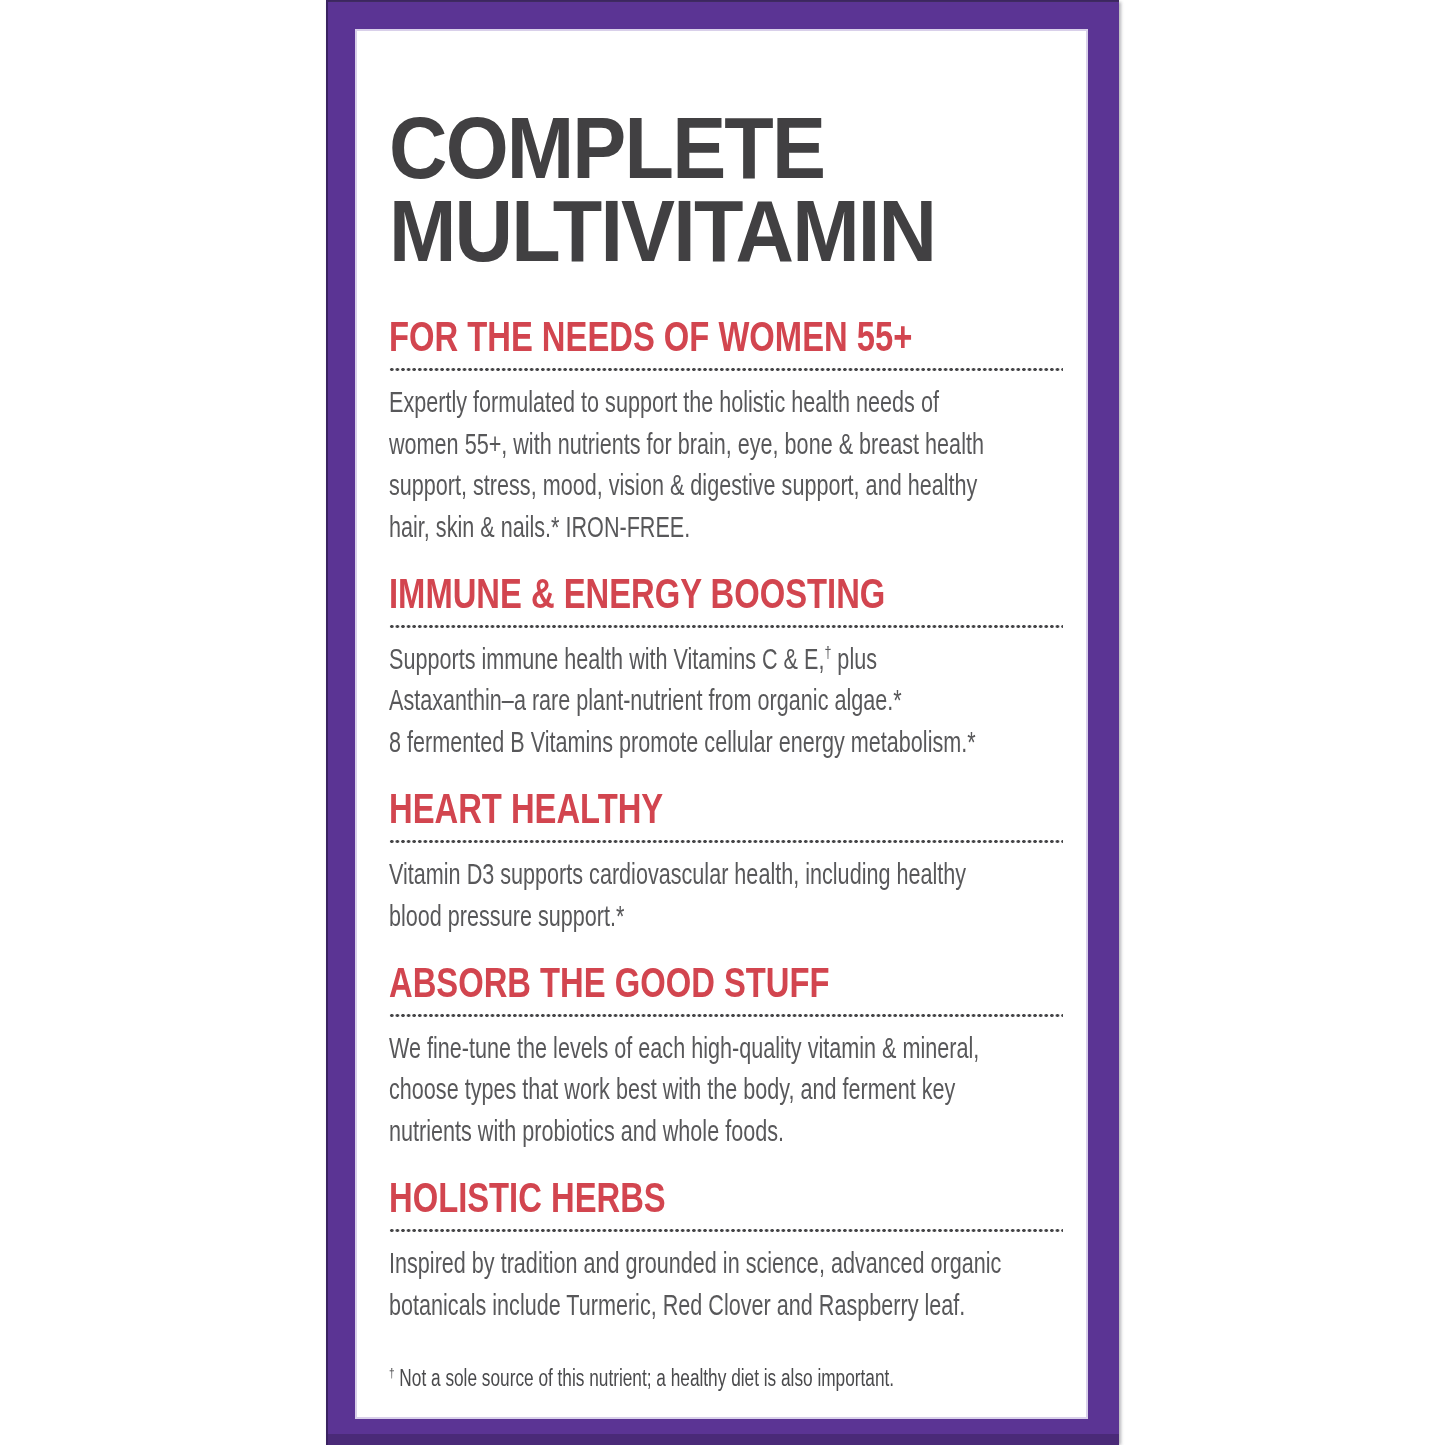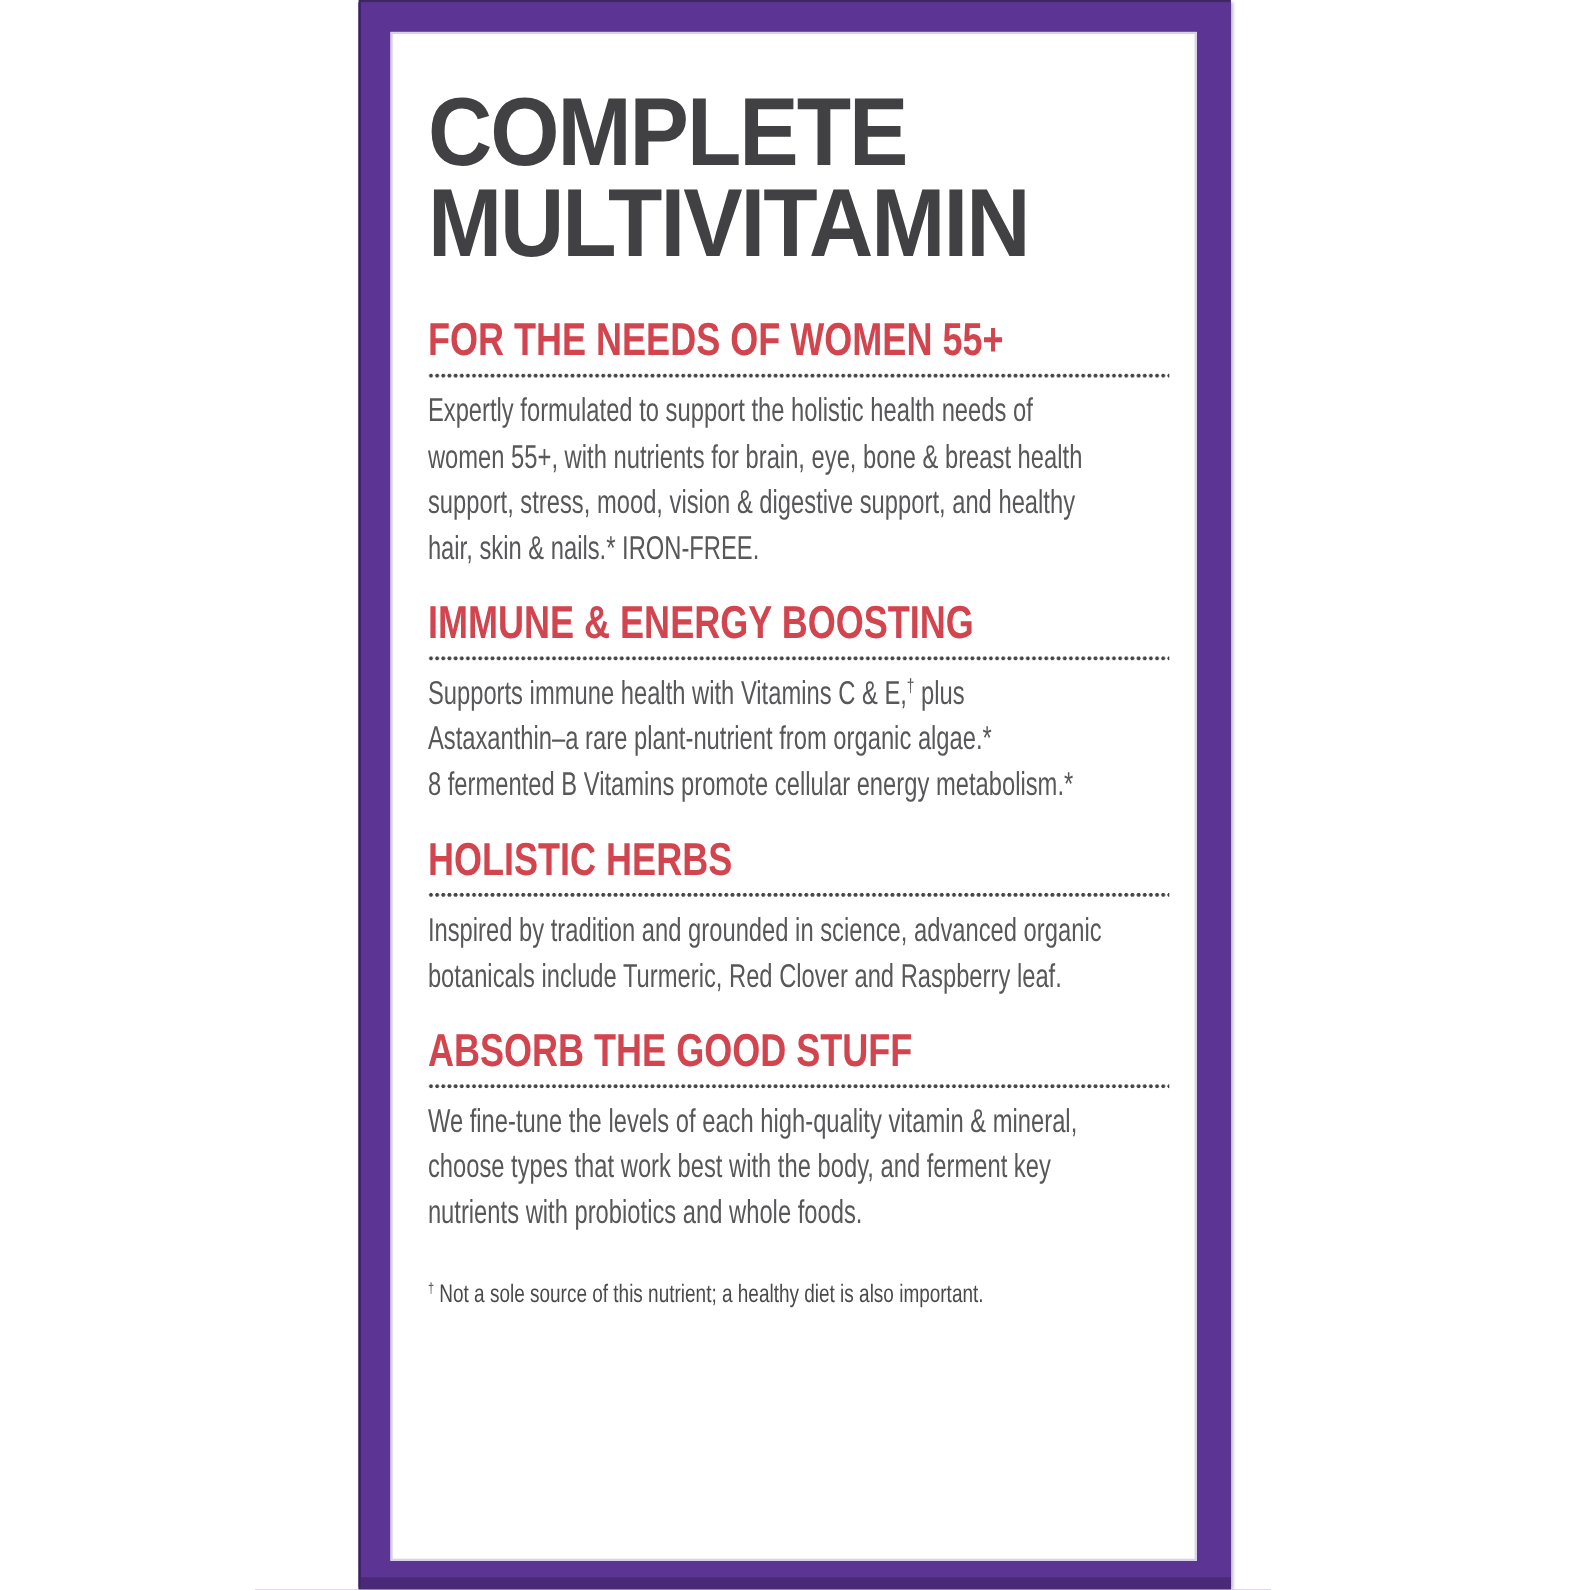--- a/index.html
+++ b/index.html
@@ -19,21 +19,21 @@
     position:absolute; left:0; bottom:0; width:100%; height:11px;
     background:#4a2a78;
   }
 
   
   .panel {
     position:absolute; left:27px; top:27px; right:31px; bottom:26px;
     background:#ffffff; border:2px solid #d9d0ea; overflow:hidden;
   }
 
-  .content { padding:48px 20px 0 32px; }
+  .content { padding:76px 20px 0 32px; }
 
   .title {
     color:#414042; font-weight:800; font-size:88px; line-height:0.94;
     letter-spacing:-2px; margin-bottom:44px;
     transform:scaleX(0.92); transform-origin:0 0; width:760px;
     white-space:nowrap;
   }
 
   .section { margin-top:26px; }
   .section.first { margin-top:0; }
@@ -87,34 +87,40 @@
         </div>
 
         <div class="section">
           <div class="heading">IMMUNE &amp; ENERGY BOOSTING</div>
           <div class="dotted"></div>
           <div class="body"><span>Supports immune health with Vitamins C &amp; E,</span><span class="sup">†</span><span> plus
 Astaxanthin–a rare plant-nutrient from organic algae.*
 8 fermented B Vitamins promote cellular energy metabolism.*</span></div>
         </div>
 
-
         <div class="section">
-          <div class="heading">HOLISTIC HERBS</div>
+          <div class="heading">HEART HEALTHY</div>
           <div class="dotted"></div>
-          <div class="body">Inspired by tradition and grounded in science, advanced organic
-botanicals include Turmeric, Red Clover and Raspberry leaf.</div>
+          <div class="body">Vitamin D3 supports cardiovascular health, including healthy
+blood pressure support.*</div>
         </div>
 
         <div class="section">
           <div class="heading">ABSORB THE GOOD STUFF</div>
           <div class="dotted"></div>
           <div class="body">We fine-tune the levels of each high-quality vitamin &amp; mineral,
 choose types that work best with the body, and ferment key
 nutrients with probiotics and whole foods.</div>
+        </div>
+
+        <div class="section">
+          <div class="heading">HOLISTIC HERBS</div>
+          <div class="dotted"></div>
+          <div class="body">Inspired by tradition and grounded in science, advanced organic
+botanicals include Turmeric, Red Clover and Raspberry leaf.</div>
         </div>
 
         <div class="footnote"><span class="sup">†</span><span> Not a sole source of this nutrient; a healthy diet is also important.</span></div>
 
       </div>
     </div>
     <div class="label-bottom-edge"></div>
   </div>
 </div>
 

